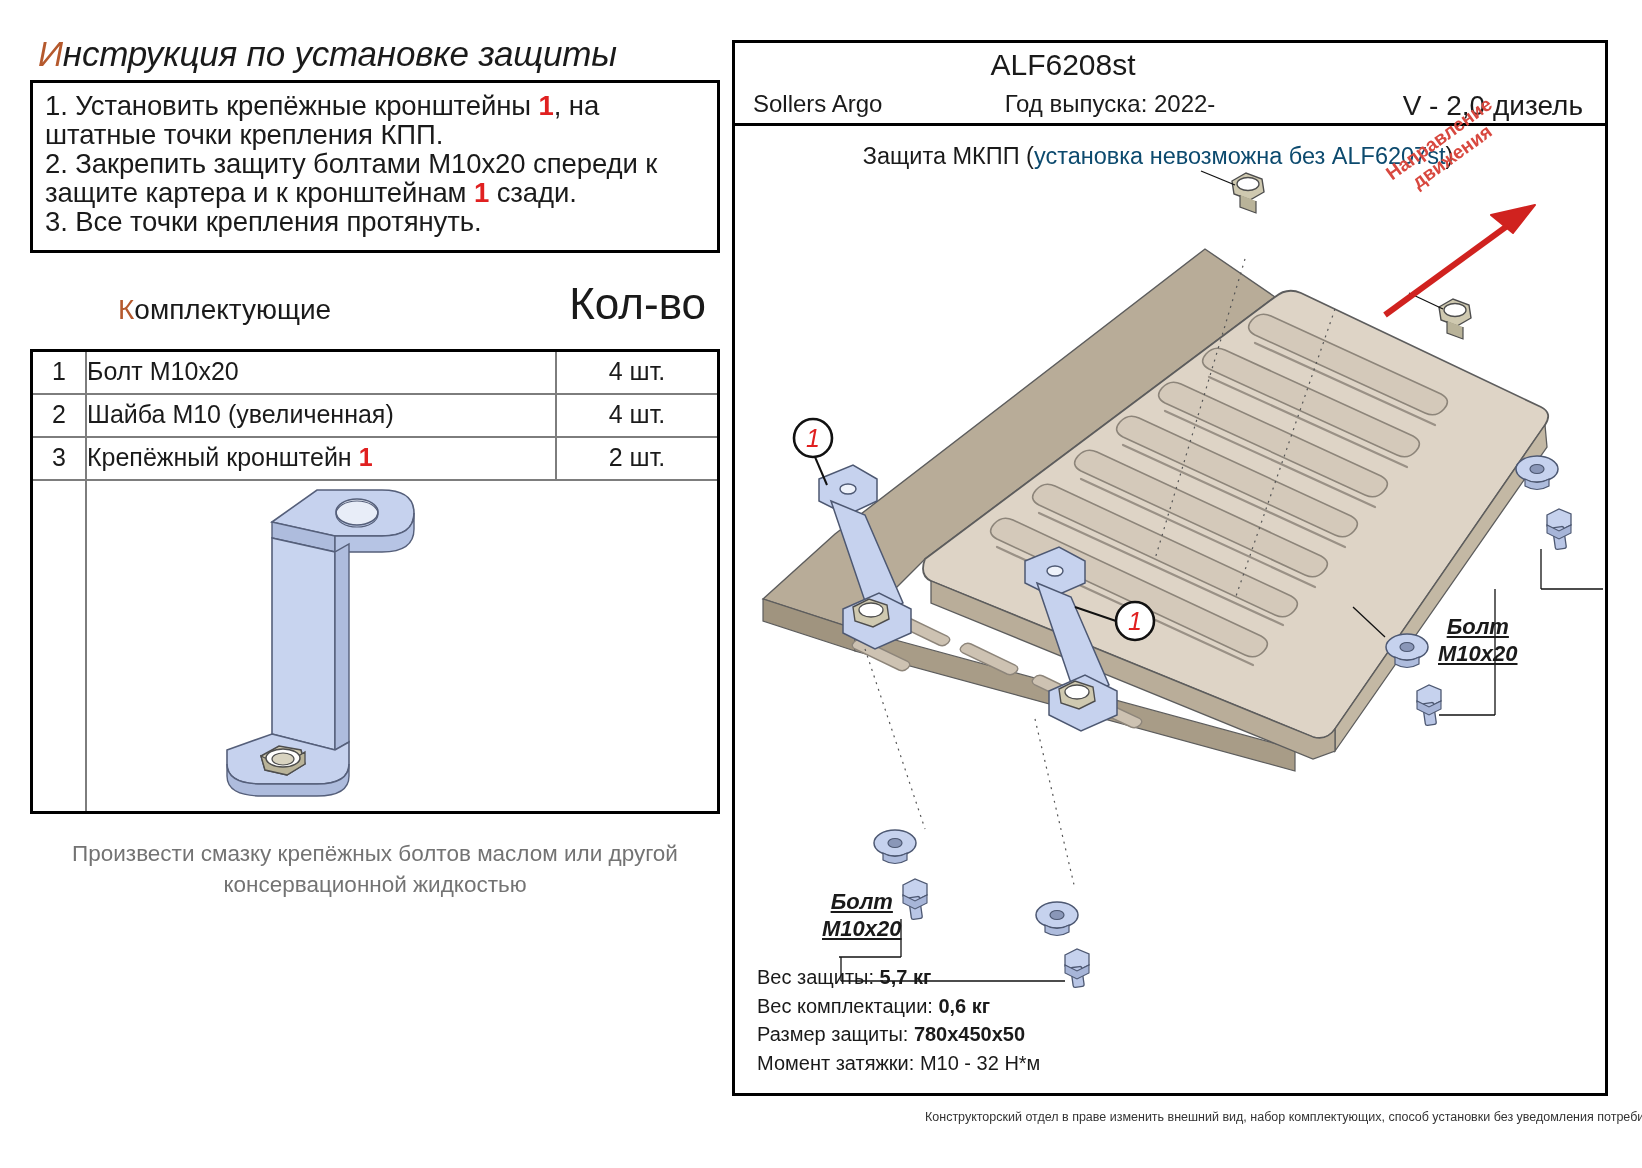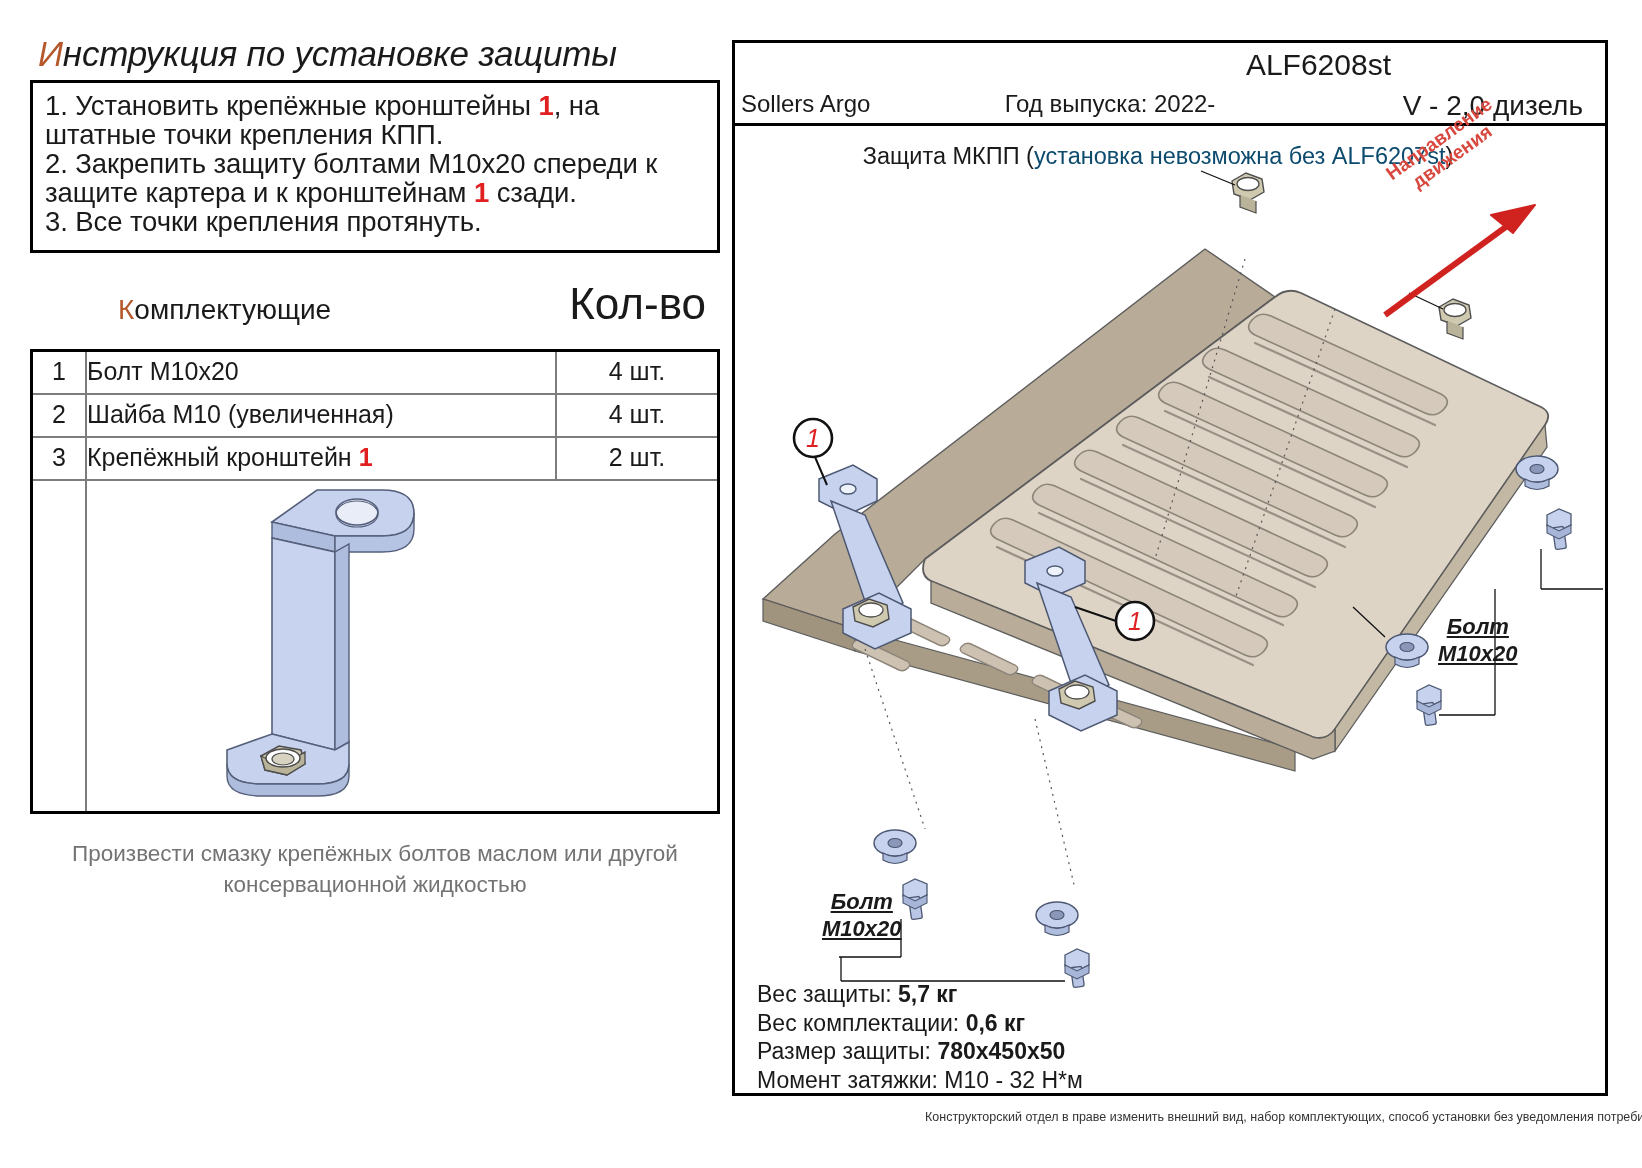--- a/index.html
+++ b/index.html
@@ -146,27 +146,27 @@
   .rp-head {
     position: relative;
     height: 83px;
     border-bottom: 3px solid #000;
     box-sizing: border-box;
   }
   .rp-code {
     position: absolute;
     left: 0; right: 4px;
     top: 5px;
-    text-align: right;
+    text-align: center;
     font-size: 30px;
     padding-right: 210px;
   }
   .rp-model {
     position: absolute;
-    left: 6px;
+    left: 18px;
     top: 47px;
     font-size: 24px;
   }
   .rp-year {
     position: absolute;
     left: 0; right: 0;
     top: 47px;
     text-align: center;
     font-size: 24px;
     padding-right: 120px;
@@ -228,23 +228,22 @@
   }
   .callout-bolt span { display: block; }
   .callout-bolt .u { text-decoration: underline; }
   #bolt-callout-right { left: 1438px; top: 613px; }
   #bolt-callout-left  { left: 822px;  top: 888px; }
 
   .specs {
     position: absolute;
     left: 754px;
     top: 965px;
-    font-size: 23px;
+    font-size: 20px;
     line-height: 28.5px;
-    margin-top: 17px;
   }
   .specs b { font-weight: bold; }
 
   .disclaimer {
     position: absolute;
     left: 925px;
     top: 1110px;
     font-size: 12.5px;
     color: #333;
     white-space: nowrap;

